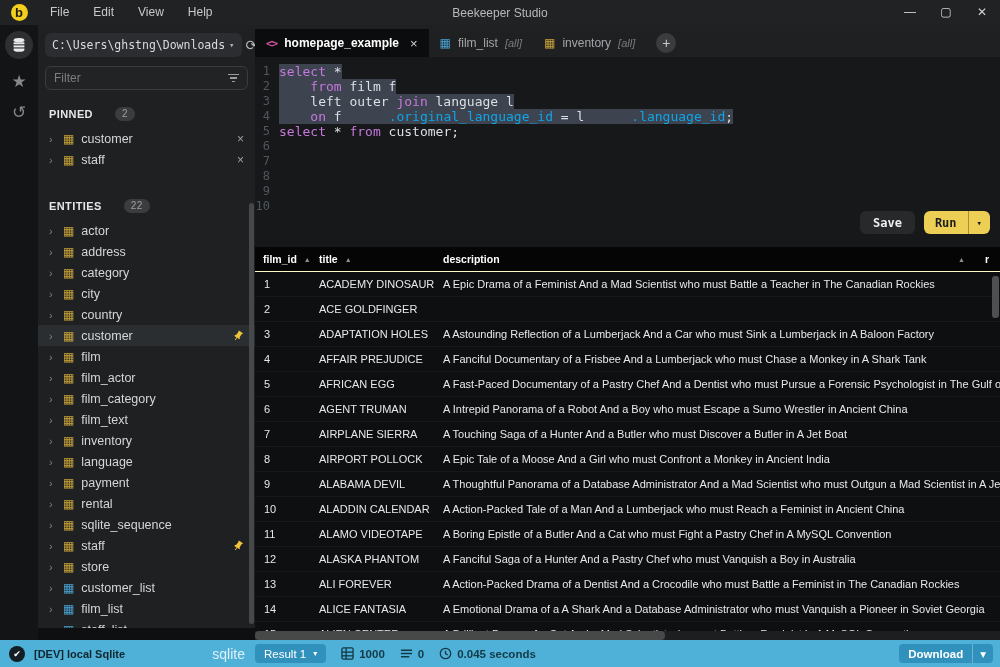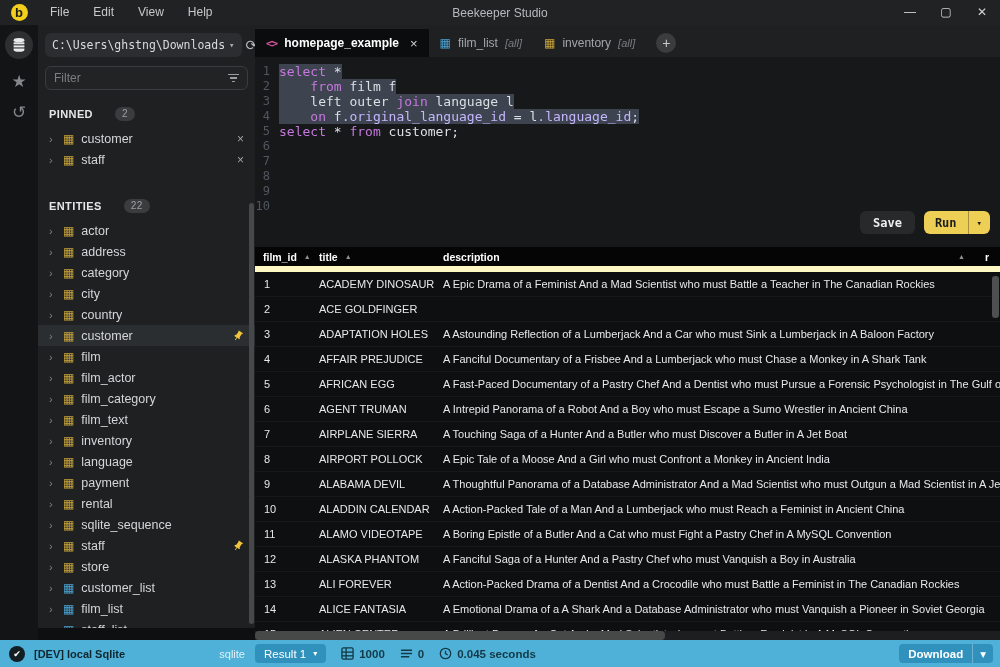--- a/index.html
+++ b/index.html
@@ -79,35 +79,35 @@
   .tab-add { width:20px; height:20px; border-radius:50%; background:#3a3c3e; color:#c8cacb;
     display:flex; align-items:center; justify-content:center; font-size:14px; margin:0 0 4px 10px; }
 
   
   .editor { position:relative; height:190px; background:#17181a; flex:none;
     font-family:"DejaVu Sans Mono", monospace; font-size:13px; padding-top:7px; overflow:hidden; }
   .ed-line { display:flex; height:15px; line-height:15px; }
   .ln { width:24px; text-align:right; color:#50565f; padding-right:9px; flex:none; font-size:12px; }
   .code { white-space:pre; color:#dcdfe4; }
   .sel-bg { background:#3d4450; }
-  .tk-kw { color:#c678dd; } .tk-mem { color:#c4b5fd; } .tk-pl { color:#dcdfe4; }
+  .tk-kw { color:#c678dd; } .tk-mem { color:#0ea5e9;margin-left:47px; } .tk-pl { color:#dcdfe4; }
   .ed-actions { position:absolute; right:10px; bottom:13px; display:flex; gap:9px; }
   .btn-save { background:#28292b; color:#eceef0; border-radius:6px; height:23px; padding:0 13px;
     font-size:12px; font-weight:bold; display:flex; align-items:center; }
   .btn-run { background:#eecf55; color:#1d1d1d; border-radius:6px; height:23px; display:flex;
     align-items:center; font-weight:bold; font-size:12px; }
   .run-label { padding:0 11px; }
   .run-caret { border-left:1px solid rgba(0,0,0,.3); padding:0 8px; font-size:9px; height:100%;
     display:flex; align-items:center; }
 
   
   .results { flex:1; position:relative; background:#0e0f10; display:flex; flex-direction:column;
     overflow:hidden; }
   .rhead { height:25px; background:#050506; display:flex; align-items:center; color:#fff;
-    font-size:10.5px; font-weight:bold; flex:none; border-bottom:6px solid #fef9c3; }
+    font-size:10.5px; font-weight:bold; flex:none; border-bottom:1px solid #fef9c3; }
   .hc { display:flex; align-items:center; padding:0 8px; height:100%; }
   .hc-1 { width:56px; } .hc-2 { width:124px; } .hc-3 { flex:1; }
   .hc-4 { width:15px; overflow:hidden; padding:0; }
   .sort-arrow { color:#8d9093; font-size:7px; margin-left:7px; }
   .hc-3 .sort-arrow { margin-left:auto; margin-right:12px; }
   .rows { flex:1; overflow:hidden; }
   .rrow { height:25px; display:flex; align-items:center; font-size:11px; color:#e6e8ea;
     border-bottom:1px solid #17181a; }
   .c1 { width:56px; padding:0 9px; flex:none; }
   .c2 { width:124px; padding:0 8px; flex:none; white-space:nowrap; overflow:hidden; }
@@ -117,21 +117,21 @@
   .h-scrollbar { position:absolute; left:0; right:0; bottom:0; height:9px; background:#1d1e20; }
   .h-thumb { width:410px; height:9px; background:#474949; border-radius:4px; }
 
   
   .statusbar { position:absolute; left:0; right:0; bottom:0; height:27px; background:#4fb1d8;
     display:flex; align-items:center; z-index:5; }
   .sb-left { width:255px; flex:none; display:flex; align-items:center; padding:0 10px 0 9px; gap:9px; }
   .check-circle { width:16px; height:16px; border-radius:50%; background:#121e23; color:#fff;
     font-size:9px; display:flex; align-items:center; justify-content:center; flex:none; }
   .conn-name { color:#10262e; font-weight:bold; font-size:11px; white-space:nowrap; }
-  .dialect { margin-left:auto; color:#dff0f8; font-size:11px; }
+  .dialect { margin-left:auto; color:#dff0f8; font-size:14px; }
   .pill { background:#3191bd; color:#fff; border-radius:4px; height:19px; padding:0 9px;
     display:flex; align-items:center; font-size:11.5px; gap:7px; }
   .pill .caret { font-size:8px; }
   .meta { display:flex; align-items:center; gap:5px; color:#123945; font-size:11.5px;
     margin-left:15px; font-weight:bold; }
   .meta svg { display:block; }
   .dl-group { margin-left:auto; margin-right:7px; display:flex; }
   .dl-main { border-radius:4px 0 0 4px; font-weight:bold; }
   .dl-caret { border-radius:0 4px 4px 0; border-left:1px solid rgba(255,255,255,.3); padding:0 7px; }
 </style>

